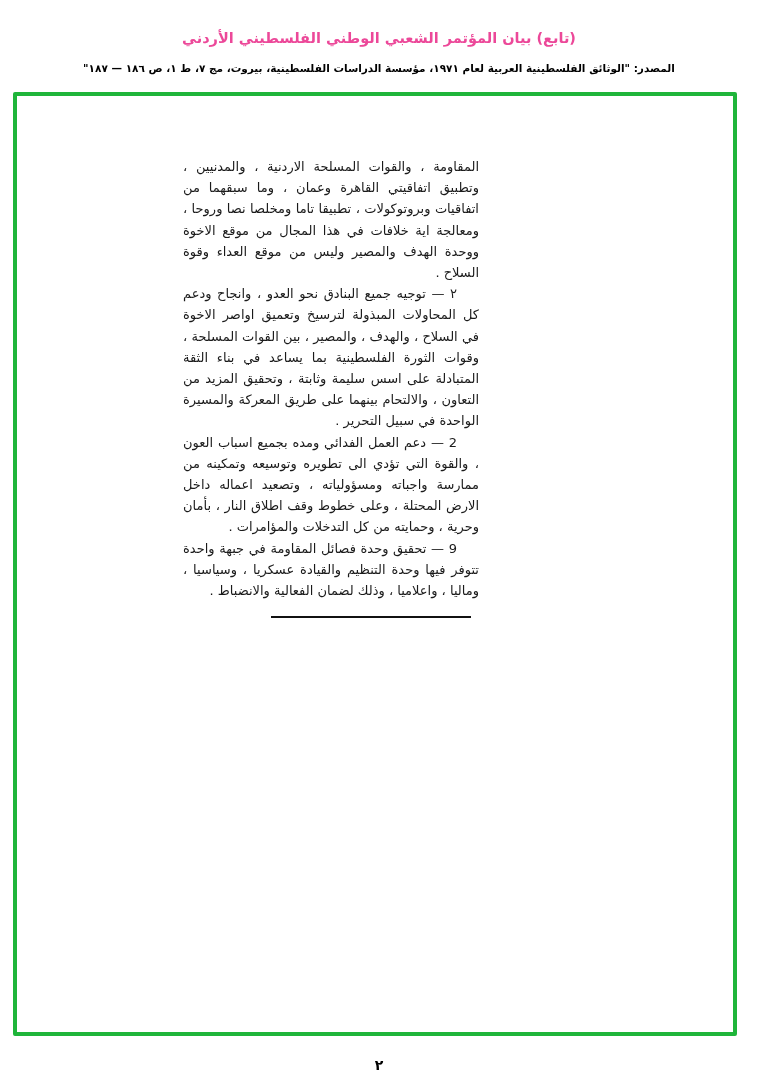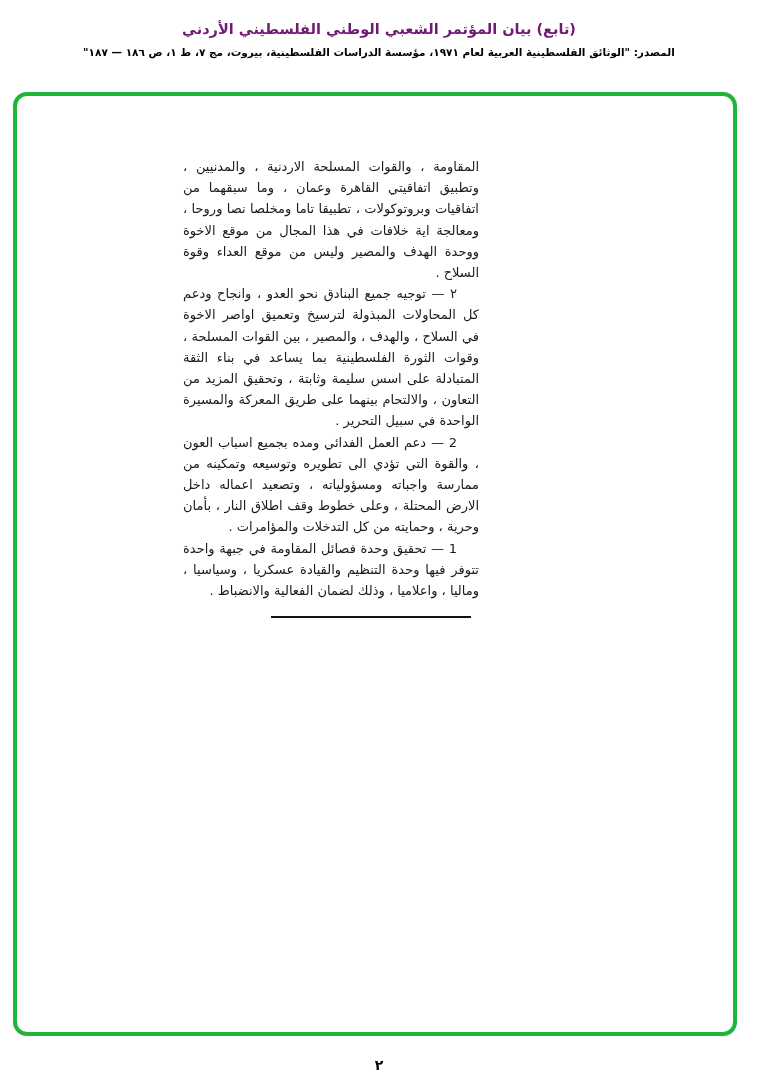--- a/index.html
+++ b/index.html
@@ -19,42 +19,42 @@
   
   .page-header {
     position: absolute;
     top: 14px;
     left: 0;
     right: 0;
     text-align: center;
     direction: rtl;
   }
   .doc-title {
-    margin: 7px;
+    margin: 16px;
     font-size: 14.5px;
     font-weight: bold;
     letter-spacing: 0;
-    color: #701a75;
+    color: #ec4899;
   }
   .doc-source {
     margin-top: 9px;
     font-size: 10.5px;
     font-weight: bold;
     color: #000;
   }
 
   
   .green-frame {
     position: absolute;
     left: 13px;
     top: 92px;
     width: 724px;
     height: 944px;
     border: 4px solid #1fb53a; 
-    border-radius: 14px;
+    border-radius: 2px;
     background: #ffffff;
     box-sizing: border-box;
   }
 
   
   .scan-text {
     position: absolute;
     top: 60px;
     left: 166px;
     width: 296px;
@@ -103,21 +103,21 @@
 <div class="green-frame" style="border-color: rgb(31, 181, 58);">
 
   <div class="scan-text" dir="rtl" style="color: rgb(26, 26, 26);">
 
     <p>المقاومة ، والقوات المسلحة الاردنية ، والمدنيين ، وتطبيق اتفاقيتي القاهرة وعمان ، وما سبقهما من اتفاقيات وبروتوكولات ، تطبيقا تاما ومخلصا نصا وروحا ، ومعالجة اية خلافات في هذا المجال من موقع الاخوة ووحدة الهدف والمصير وليس من موقع العداء وقوة السلاح .</p>
 
     <p class="numbered">٢ — توجيه جميع البنادق نحو العدو ، وانجاح ودعم كل المحاولات المبذولة لترسيخ وتعميق اواصر الاخوة في السلاح ، والهدف ، والمصير ، بين القوات المسلحة ، وقوات الثورة الفلسطينية بما يساعد في بناء الثقة المتبادلة على اسس سليمة وثابتة ، وتحقيق المزيد من التعاون ، والالتحام بينهما على طريق المعركة والمسيرة الواحدة في سبيل التحرير .</p>
 
     <p class="numbered">2 — دعم العمل الفدائي ومده بجميع اسباب العون ، والقوة التي تؤدي الى تطويره وتوسيعه وتمكينه من ممارسة واجباته ومسؤولياته ، وتصعيد اعماله داخل الارض المحتلة ، وعلى خطوط وقف اطلاق النار ، بأمان وحرية ، وحمايته من كل التدخلات والمؤامرات .</p>
 
-    <p class="numbered">1 — تحقيق وحدة فصائل المقاومة في جبهة واحدة تتوفر فيها وحدة التنظيم والقيادة عسكريا ، وسياسيا ، وماليا ، واعلاميا ، وذلك لضمان الفعالية والانضباط .</p>
+    <p class="numbered">9 — تحقيق وحدة فصائل المقاومة في جبهة واحدة تتوفر فيها وحدة التنظيم والقيادة عسكريا ، وسياسيا ، وماليا ، واعلاميا ، وذلك لضمان الفعالية والانضباط .</p>
 
     <div class="section-divider"></div>
   </div>
 </div>
 
 <footer class="page-footer">
   <span class="page-number">٢</span>
 </footer>
 
 </body></html>

